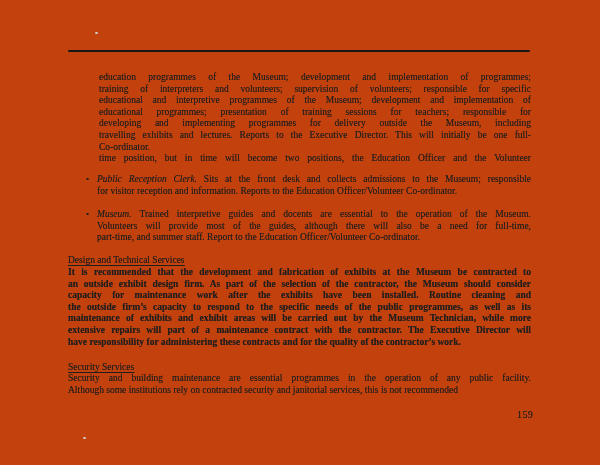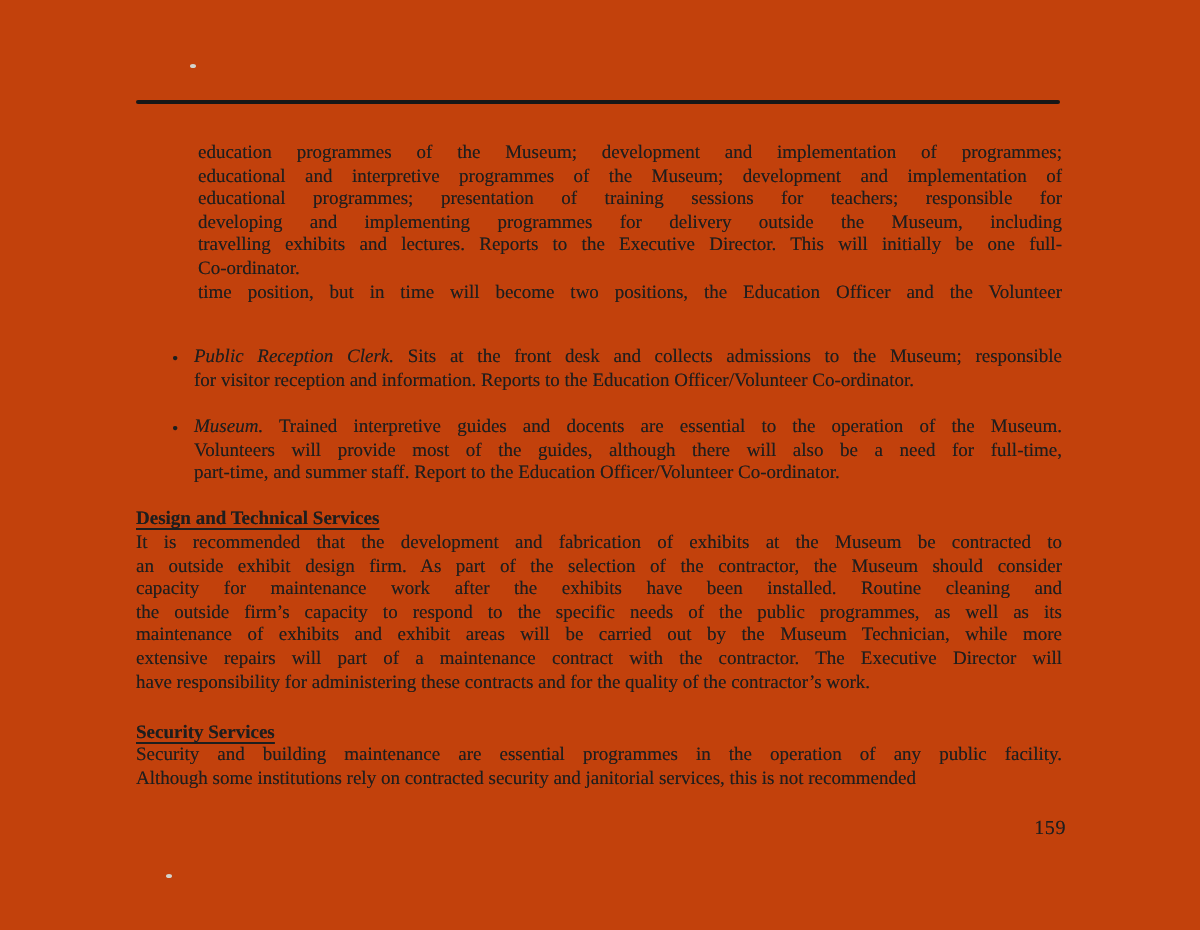--- a/index.html
+++ b/index.html
@@ -19,21 +19,20 @@
   .abs { position: absolute; }
   .rule { background: #171717; border-radius: 1px; }
   .tline { text-align: justify; text-align-last: justify; }
   .tline.last { text-align-last: left; }
   .term { font-style: italic; }
   .heading {
     text-decoration: underline;
     text-underline-offset: 1.5px;
     text-decoration-thickness: 0.8px;
     white-space: nowrap;
-    font-weight: bold;
   }
   .bullet { position: absolute; }
   .bullet-glyph {
     position: absolute;
     left: -11px;
     top: -0.5px;
     font-size: 9px;
   }
   .pagenum { font-size: 10px; letter-spacing: 0.3px; }
   .speck { position: absolute; background: #d3d3cd; border-radius: 50%; }
@@ -42,20 +41,21 @@
 <body>
 
 <div class="page">
 
   <div class="abs rule" style="left:68px; top:50px; width:462px; height:2px;"></div>
 
   <div class="speck" style="left:95px; top:32px; width:3px; height:2px;"></div>
 
   <div class="abs" style="left:99px; top:72px; width:432px;">
       <div class="tline">education programmes of the Museum; development and implementation of programmes;</div>
+      <div class="tline">training of interpreters and volunteers; supervision of volunteers; responsible for specific</div>
       <div class="tline">educational and interpretive programmes of the Museum; development and implementation of</div>
       <div class="tline">educational programmes; presentation of training sessions for teachers; responsible for</div>
       <div class="tline">developing and implementing programmes for delivery outside the Museum, including</div>
       <div class="tline">travelling exhibits and lectures. Reports to the Executive Director. This will initially be one full-</div>
       <div class="tline last">Co-ordinator.</div>
       <div class="tline">time position, but in time will become two positions, the Education Officer and the Volunteer</div>
     </div>
 
   <div class="bullet" style="left:97px; top:174px; width:434px;">
     <span class="bullet-glyph">•</span>
@@ -69,21 +69,21 @@
     <span class="bullet-glyph">•</span>
     <div>
         <div class="tline"><span class="term">Museum.</span> Trained interpretive guides and docents are essential to the operation of the Museum.</div>
         <div class="tline">Volunteers will provide most of the guides, although there will also be a need for full-time,</div>
         <div class="tline last">part-time, and summer staff. Report to the Education Officer/Volunteer Co-ordinator.</div>
       </div>
   </div>
 
   <div class="abs heading" style="left:68px; top:255px;">Design and Technical Services</div>
 
-  <div class="abs" style="left:68px; top:267px; width:463px;">
+  <div class="abs" style="left:68px; top:267px; width:463px;font-weight:bold;">
       <div class="tline">It is recommended that the development and fabrication of exhibits at the Museum be contracted to</div>
       <div class="tline">an outside exhibit design firm. As part of the selection of the contractor, the Museum should consider</div>
       <div class="tline">capacity for maintenance work after the exhibits have been installed. Routine cleaning and</div>
       <div class="tline">the outside firm’s capacity to respond to the specific needs of the public programmes, as well as its</div>
       <div class="tline">maintenance of exhibits and exhibit areas will be carried out by the Museum Technician, while more</div>
       <div class="tline">extensive repairs will part of a maintenance contract with the contractor. The Executive Director will</div>
       <div class="tline last">have responsibility for administering these contracts and for the quality of the contractor’s work.</div>
     </div>
 
   <div class="abs heading" style="left:68px; top:362px;">Security Services</div>

